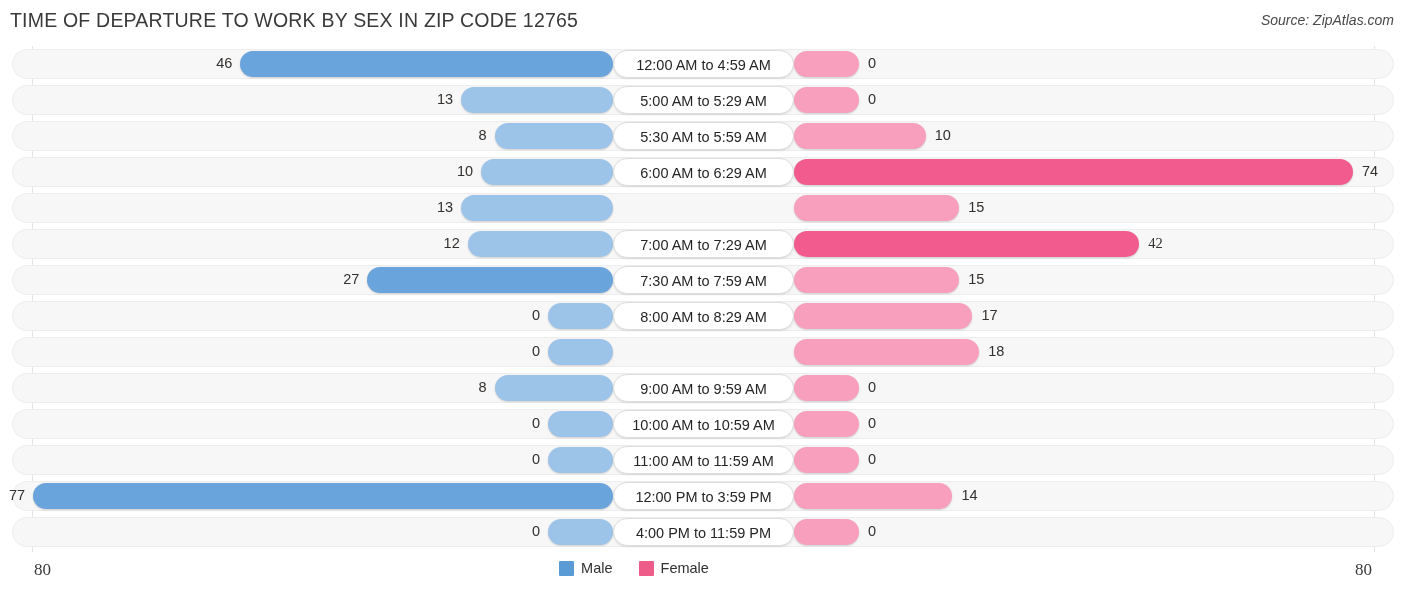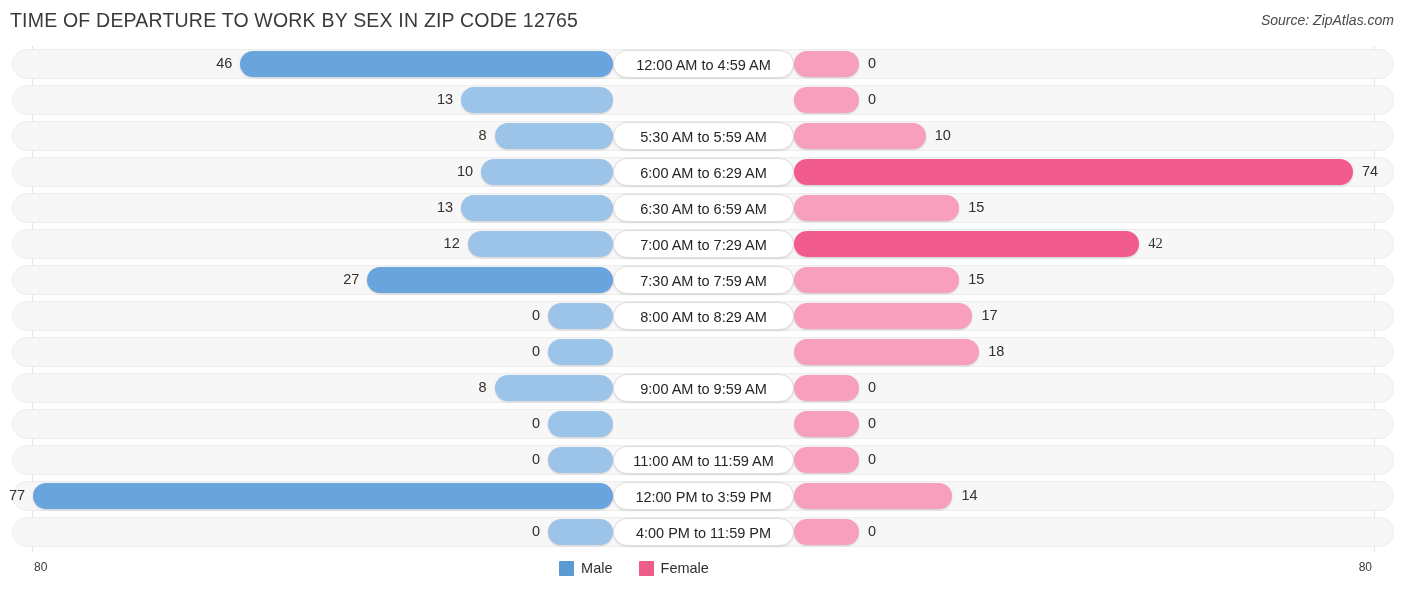--- a/index.html
+++ b/index.html
@@ -112,22 +112,23 @@
 
   
   #footer {
     position: absolute;
     left: 0; top: 554px;
     width: 1406px; height: 40px;
   }
   .axis-end {
     position: absolute;
     top: 6px;
-    font-size: 12px;
+    font-size: 17px;
     color: #3a3a3a;
+    font-family: Liberation Serif, serif;
   }
   #axis-left  { left: 34px; }
   #axis-right { right: 34px; }
 
   #legend {
     position: absolute;
     left: 0; top: 6px;
     width: 1268px;
     display: flex;
     justify-content: center;
@@ -166,20 +167,21 @@
         <div class="bar bar-female" style="left: 794px; width: 65px; background: rgb(247, 159, 189);"></div>
         <div class="vlabel vlabel-female-out" style="left: 868px;">0</div>
         <div class="catlabel">12:00 AM to 4:59 AM</div>
       </div>
       <div class="row" style="top: 36px;">
         <div class="track"></div>
         <div class="bar bar-male" style="left: 461.062px; width: 151.938px; background: rgb(156, 195, 232);"></div>
         <div class="vlabel vlabel-male-out" style="left: 391.062px; width: 62px;">13</div>
         <div class="bar bar-female" style="left: 794px; width: 65px; background: rgb(247, 159, 189);"></div>
         <div class="vlabel vlabel-female-out" style="left: 868px;">0</div>
+        <div class="catlabel">5:00 AM to 5:29 AM</div>
       </div>
       <div class="row" style="top: 72px;">
         <div class="track"></div>
         <div class="bar bar-male" style="left: 494.5px; width: 118.5px; background: rgb(156, 195, 232);"></div>
         <div class="vlabel vlabel-male-out" style="left: 424.5px; width: 62px;">8</div>
         <div class="bar bar-female" style="left: 794px; width: 131.75px; background: rgb(247, 159, 189);"></div>
         <div class="vlabel vlabel-female-out" style="left: 934.75px;">10</div>
         <div class="catlabel">5:30 AM to 5:59 AM</div>
       </div>
       <div class="row" style="top: 108px;">
@@ -189,21 +191,20 @@
         <div class="bar bar-female" style="left: 794px; width: 558.95px; background: rgb(242, 91, 142);"></div>
         <div class="vlabel vlabel-female-out" style="left: 1361.95px;">74</div>
         <div class="catlabel">6:00 AM to 6:29 AM</div>
       </div>
       <div class="row" style="top: 144px;">
         <div class="track"></div>
         <div class="bar bar-male" style="left: 461.062px; width: 151.938px; background: rgb(156, 195, 232);"></div>
         <div class="vlabel vlabel-male-out" style="left: 391.062px; width: 62px;">13</div>
         <div class="bar bar-female" style="left: 794px; width: 165.125px; background: rgb(247, 159, 189);"></div>
         <div class="vlabel vlabel-female-out" style="left: 968.125px;">15</div>
-        <div class="catlabel">6:30 AM to 6:59 AM</div>
       </div>
       <div class="row" style="top: 180px;">
         <div class="track"></div>
         <div class="bar bar-male" style="left: 467.75px; width: 145.25px; background: rgb(156, 195, 232);"></div>
         <div class="vlabel vlabel-male-out" style="left: 397.75px; width: 62px;">12</div>
         <div class="bar bar-female" style="left: 794px; width: 345.35px; background: rgb(242, 91, 142);"></div>
         <div class="vlabel vlabel-female-out" style="left: 1148.35px; font-family: Liberation Serif, serif;">42</div>
         <div class="catlabel">7:00 AM to 7:29 AM</div>
       </div>
       <div class="row" style="top: 216px;">
@@ -236,20 +237,21 @@
         <div class="bar bar-female" style="left: 794px; width: 65px; background: rgb(247, 159, 189);"></div>
         <div class="vlabel vlabel-female-out" style="left: 868px;">0</div>
         <div class="catlabel">9:00 AM to 9:59 AM</div>
       </div>
       <div class="row" style="top: 360px;">
         <div class="track"></div>
         <div class="bar bar-male" style="left: 548px; width: 65px; background: rgb(156, 195, 232);"></div>
         <div class="vlabel vlabel-male-out" style="left: 478px; width: 62px;">0</div>
         <div class="bar bar-female" style="left: 794px; width: 65px; background: rgb(247, 159, 189);"></div>
         <div class="vlabel vlabel-female-out" style="left: 868px;">0</div>
+        <div class="catlabel">10:00 AM to 10:59 AM</div>
       </div>
       <div class="row" style="top: 396px;">
         <div class="track"></div>
         <div class="bar bar-male" style="left: 548px; width: 65px; background: rgb(156, 195, 232);"></div>
         <div class="vlabel vlabel-male-out" style="left: 478px; width: 62px;">0</div>
         <div class="bar bar-female" style="left: 794px; width: 65px; background: rgb(247, 159, 189);"></div>
         <div class="vlabel vlabel-female-out" style="left: 868px;">0</div>
         <div class="catlabel">11:00 AM to 11:59 AM</div>
       </div>
       <div class="row" style="top: 432px;">

